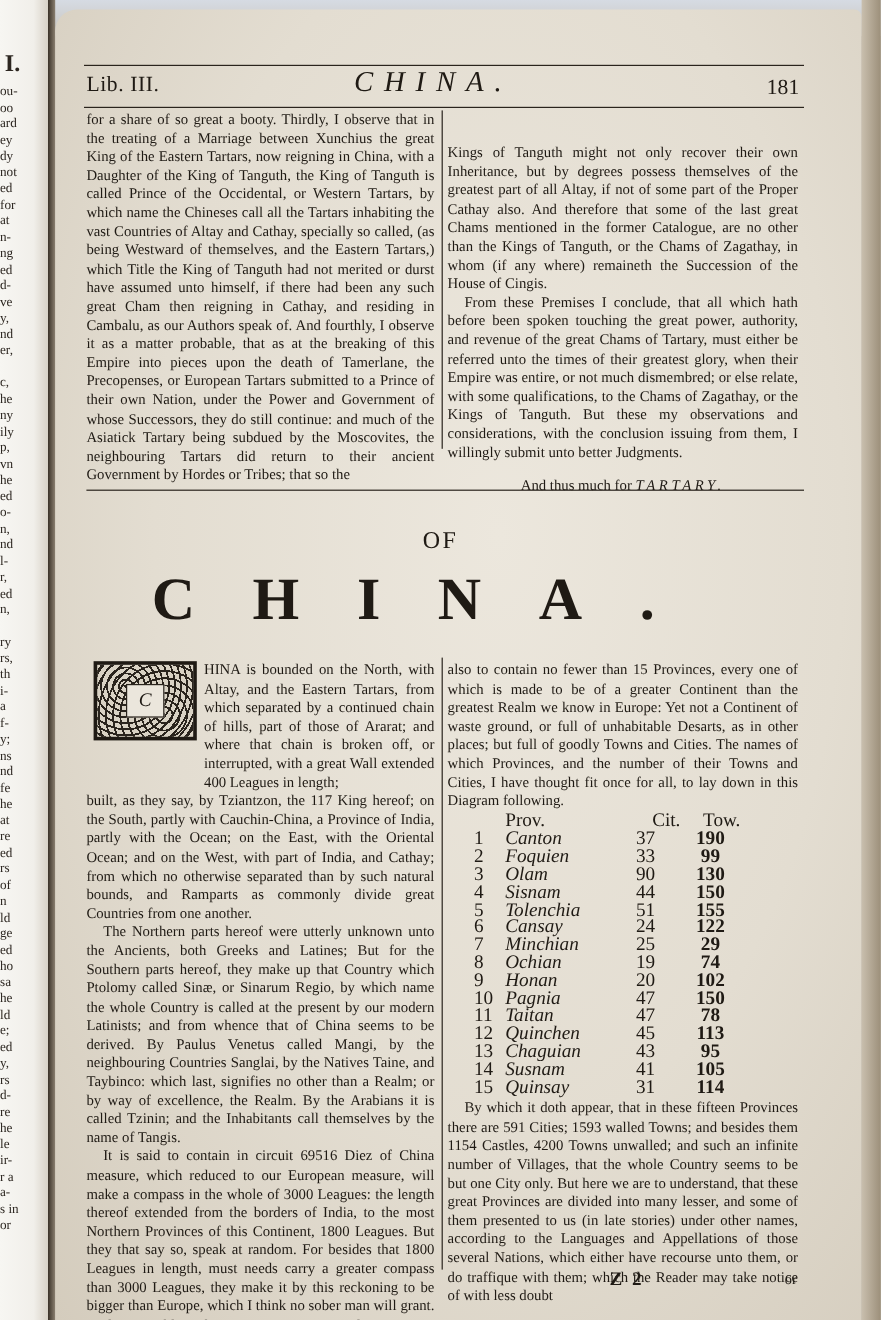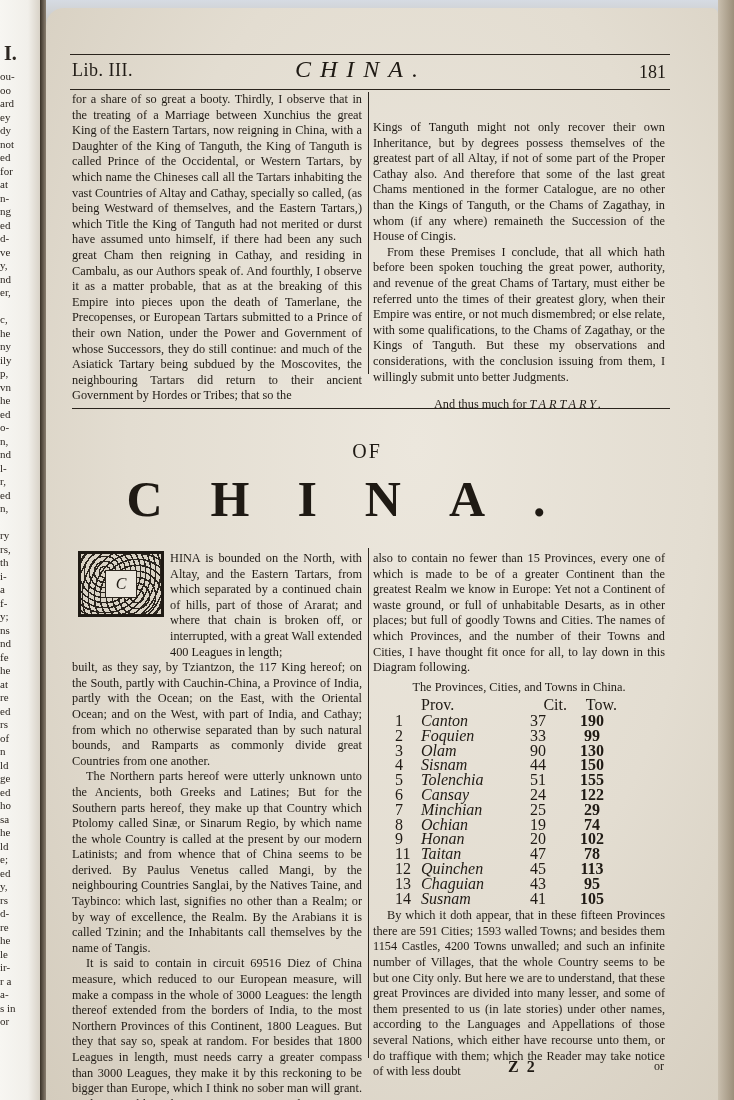--- a/index.html
+++ b/index.html
@@ -190,21 +190,20 @@
   <p style="padding-left:98px; margin-bottom:0;"><span id="china-intro-head">HINA is bounded on the North, with Altay, and the Eastern Tartars, from which separated by a continued chain of hills, part of those of Ararat; and where that chain is broken off, or interrupted, with a great Wall extended 400 Leagues in length; </span></p>
   <p><span id="china-intro-tail">built, as they say, by Tziantzon, the 117 King hereof; on the South, partly with Cauchin-China, a Province of India, partly with the Ocean; on the East, with the Oriental Ocean; and on the West, with part of India, and Cathay; from which no otherwise separated than by such natural bounds, and Ramparts as commonly divide great Countries from one another.</span></p>
   <p class="ind">The Northern parts hereof were utterly unknown unto the Ancients, both Greeks and Latines; But for the Southern parts hereof, they make up that Country which Ptolomy called Sinæ, or Sinarum Regio, by which name the whole Country is called at the present by our modern Latinists; and from whence that of China seems to be derived. By Paulus Venetus called Mangi, by the neighbouring Countries Sanglai, by the Natives Taine, and Taybinco: which last, signifies no other than a Realm; or by way of excellence, the Realm. By the Arabians it is called Tzinin; and the Inhabitants call themselves by the name of Tangis.</p>
   <p class="ind">It is said to contain in circuit 69516 Diez of China measure, which reduced to our European measure, will make a compass in the whole of 3000 Leagues: the length thereof extended from the borders of India, to the most Northern Provinces of this Continent, 1800 Leagues. But they that say so, speak at random. For besides that 1800 Leagues in length, must needs carry a greater compass than 3000 Leagues, they make it by this reckoning to be bigger than Europe, which I think no sober man will grant. And answerable to this vast compass, it is said</p>
 </div>
 
 <div class="col-divider" style="left:368px; top:548px; height:510px;"></div>
 
 <div class="col" style="left:373px; top:551px; width:292px;">
   <p>also to contain no fewer than 15 Provinces, every one of which is made to be of a greater Continent than the greatest Realm we know in Europe: Yet not a Continent of waste ground, or full of unhabitable Desarts, as in other places; but full of goodly Towns and Cities. The names of which Provinces, and the number of their Towns and Cities, I have thought fit once for all, to lay down in this Diagram following.</p>
-  <p class="diagram-title">The Provinces, Cities, and Towns in China.</p>
   <table class="prov">
     <thead>
       <tr>
         <th></th>
         <th>Prov.</th>
         <th class="c">Cit.</th>
         <th class="t">Tow.</th>
       </tr>
     </thead>
     <tbody id="prov-body">
@@ -256,20 +255,26 @@
           <td class="c">19</td>
           <td class="t">74</td>
         </tr>
         <tr>
           <td class="n">9</td>
           <td class="p">Honan</td>
           <td class="c">20</td>
           <td class="t">102</td>
         </tr>
         <tr>
+          <td class="n">10</td>
+          <td class="p">Pagnia</td>
+          <td class="c">47</td>
+          <td class="t">150</td>
+        </tr>
+        <tr>
           <td class="n">11</td>
           <td class="p">Taitan</td>
           <td class="c">47</td>
           <td class="t">78</td>
         </tr>
         <tr>
           <td class="n">12</td>
           <td class="p">Quinchen</td>
           <td class="c">45</td>
           <td class="t">113</td>
@@ -279,19 +284,25 @@
           <td class="p">Chaguian</td>
           <td class="c">43</td>
           <td class="t">95</td>
         </tr>
         <tr>
           <td class="n">14</td>
           <td class="p">Susnam</td>
           <td class="c">41</td>
           <td class="t">105</td>
         </tr>
+        <tr>
+          <td class="n">15</td>
+          <td class="p">Quinsay</td>
+          <td class="c">31</td>
+          <td class="t">114</td>
+        </tr>
       </tbody>
   </table>
   <p class="ind" style="margin-top:2px;">By which it doth appear, that in these fifteen Provinces there are 591 Cities; 1593 walled Towns; and besides them 1154 Castles, 4200 Towns unwalled; and such an infinite number of Villages, that the whole Country seems to be but one City only. But here we are to understand, that these great Provinces are divided into many lesser, and some of them presented to us (in late stories) under other names, according to the Languages and Appellations of those several Nations, which either have recourse unto them, or do traffique with them; which the Reader may take notice of with less doubt</p>
 </div>
 
 <div class="signature">Z 2</div>
 <div class="catchword">or</div>
 
 </body></html>

